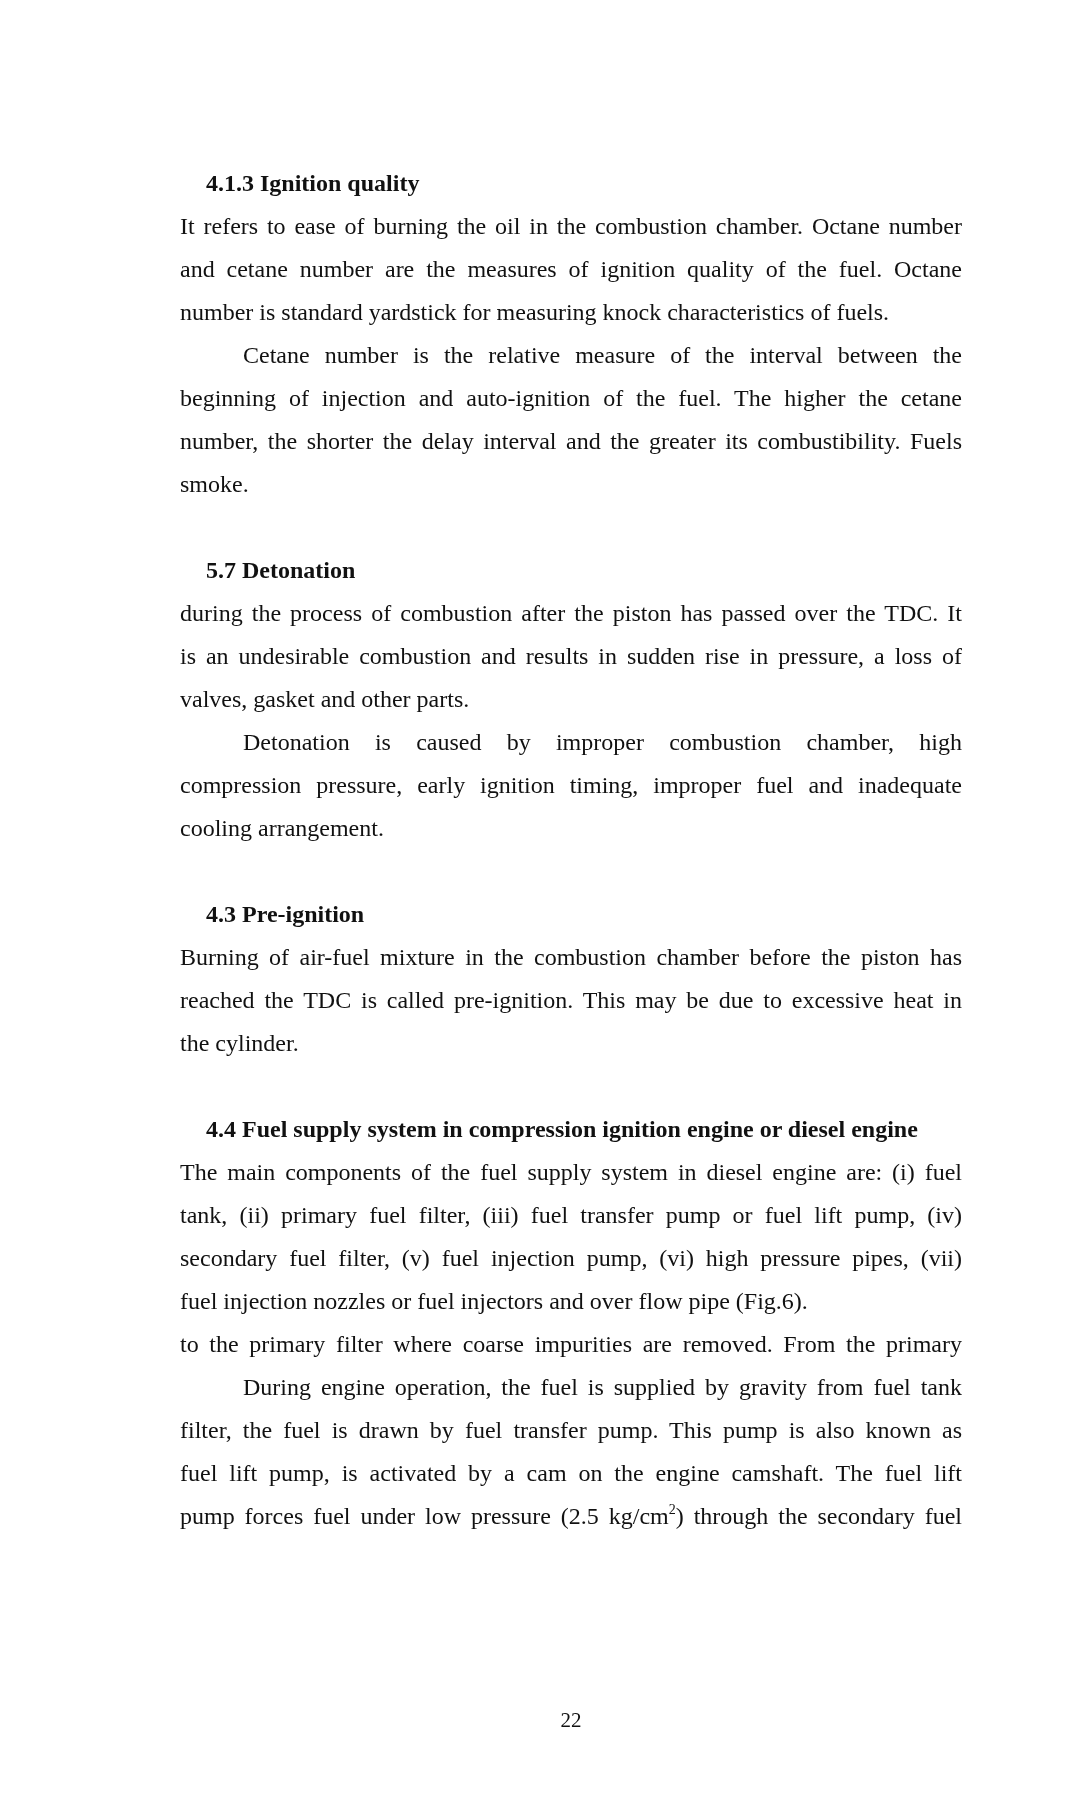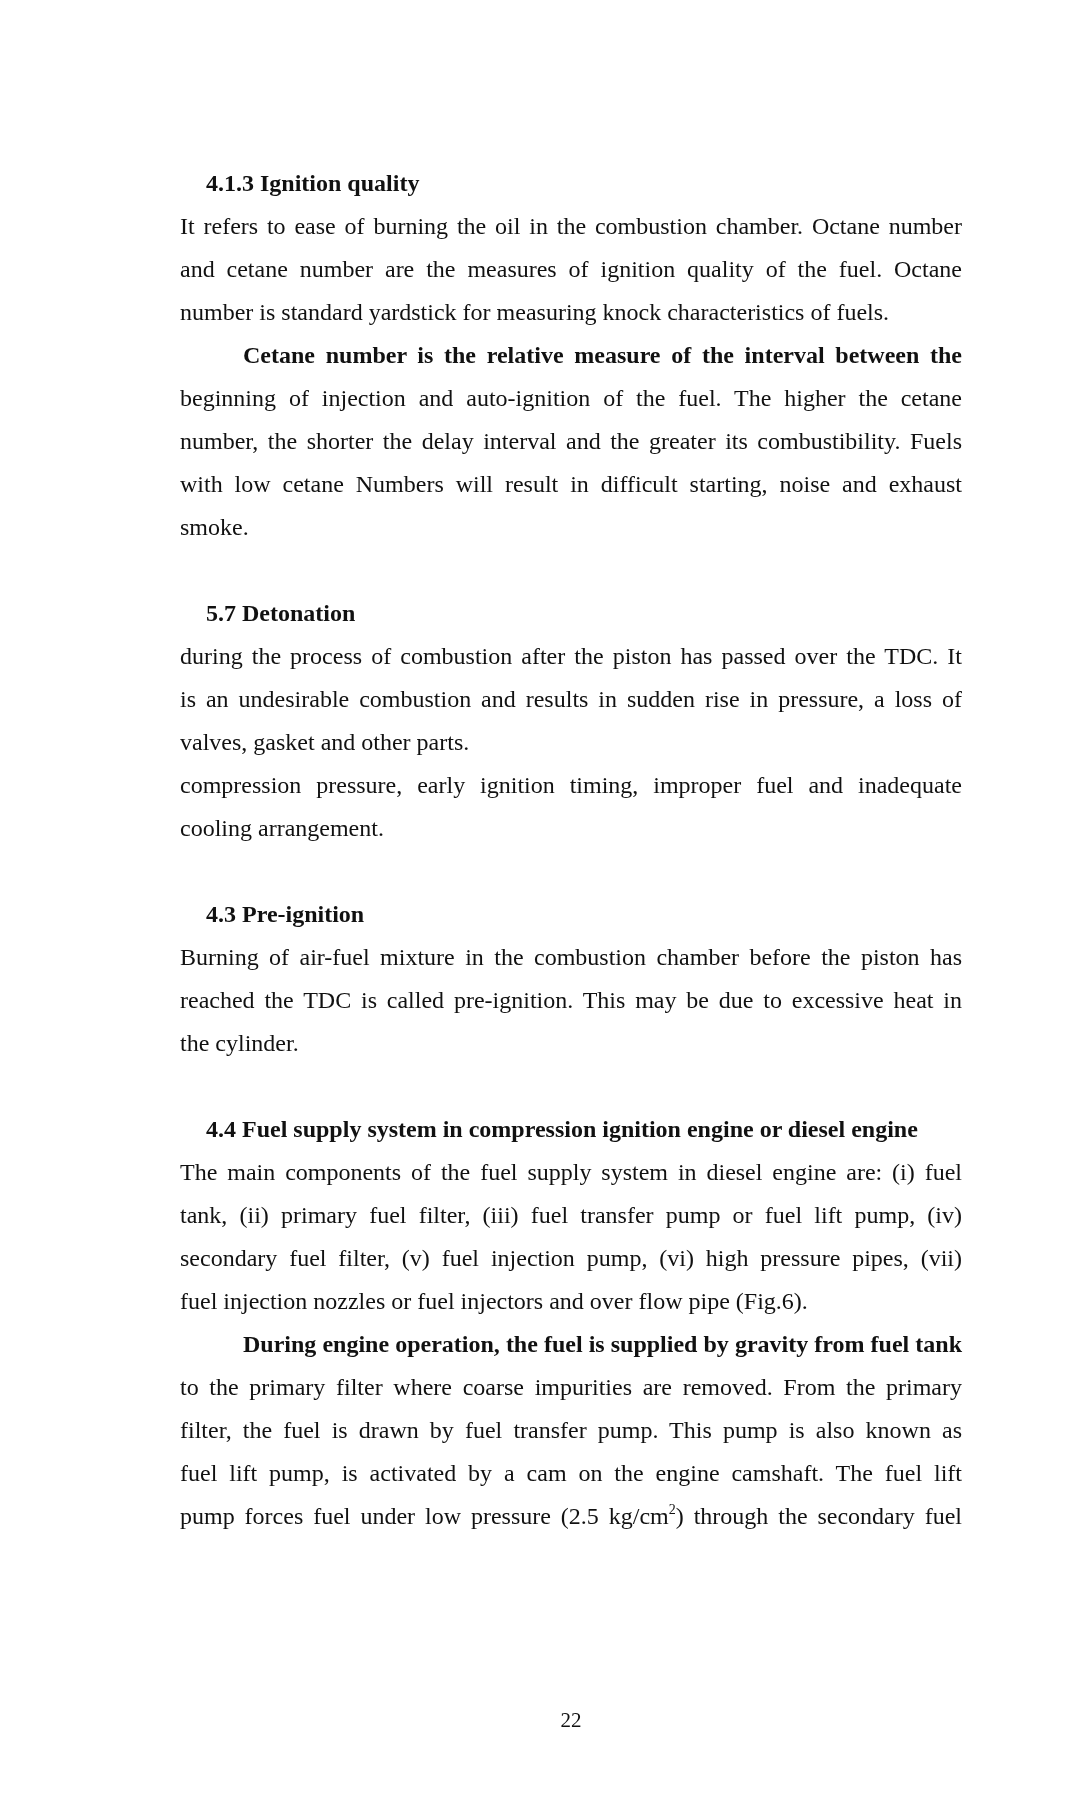--- a/index.html
+++ b/index.html
@@ -28,21 +28,20 @@
     font-size: 24px;
     white-space: nowrap;
     text-align: justify;
     text-align-last: justify;
   }
   .line.last {
     text-align-last: left;
   }
   .line.indent {
     padding-left: 63px;
-    font-weight: bold;
   }
   .line.heading {
     font-weight: bold;
     text-align-last: left;
     margin-left: 26px;
   }
   .blank {
     display: block;
     height: 43px;
   }
@@ -70,35 +69,35 @@
     <div class="line heading">4.1.3 Ignition quality</div>
     <div>
       <span class="line">It refers to ease of burning the oil in the combustion chamber. Octane number</span>
       <span class="line">and cetane number are the measures of ignition quality of the fuel. Octane</span>
       <span class="line last">number is standard yardstick for measuring knock characteristics of fuels.</span>
     </div>
     <div>
       <span class="line indent">Cetane number is the relative measure of the interval between the</span>
       <span class="line">beginning of injection and auto-ignition of the fuel. The higher the cetane</span>
       <span class="line">number, the shorter the delay interval and the greater its combustibility. Fuels</span>
-      <span class="line">with low cetane Numbers will result in difficult starting, noise and exhaust</span>
       <span class="line last">smoke.</span>
     </div>
   </section>
 
   <div class="blank"></div>
 
   <section>
     <div class="line heading">5.7 Detonation</div>
     <div>
       <span class="line">during the process of combustion after the piston has passed over the TDC. It</span>
       <span class="line">is an undesirable combustion and results in sudden rise in pressure, a loss of</span>
       <span class="line last">valves, gasket and other parts.</span>
     </div>
     <div>
+      <span class="line indent">Detonation is caused by improper combustion chamber, high</span>
       <span class="line">compression pressure, early ignition timing, improper fuel and inadequate</span>
       <span class="line last">cooling arrangement.</span>
     </div>
   </section>
 
   <div class="blank"></div>
 
   <section>
     <div class="line heading">4.3 Pre-ignition</div>
     <div>
@@ -112,22 +111,22 @@
 
   <section>
     <div class="line heading">4.4 Fuel supply system in compression ignition engine or diesel engine</div>
     <div>
       <span class="line">The main components of the fuel supply system in diesel engine are: (i) fuel</span>
       <span class="line">tank, (ii) primary fuel filter, (iii) fuel transfer pump or fuel lift pump, (iv)</span>
       <span class="line">secondary fuel filter, (v) fuel injection pump, (vi) high pressure pipes, (vii)</span>
       <span class="line last">fuel injection nozzles or fuel injectors and over flow pipe (Fig.6).</span>
     </div>
     <div>
+      <span class="line">to the primary filter where coarse impurities are removed. From the primary</span>
       <span class="line indent">During engine operation, the fuel is supplied by gravity from fuel tank</span>
-      <span class="line">to the primary filter where coarse impurities are removed. From the primary</span>
       <span class="line">filter, the fuel is drawn by fuel transfer pump. This pump is also known as</span>
       <span class="line">fuel lift pump, is activated by a cam on the engine camshaft. The fuel lift</span>
       <span class="line"><span>pump forces fuel under low pressure (2.5 kg/cm</span><sup>2</sup><span>) through the secondary fuel</span></span>
     </div>
   </section>
 
 </div>
 
 <div class="page-number">22</div>
 

